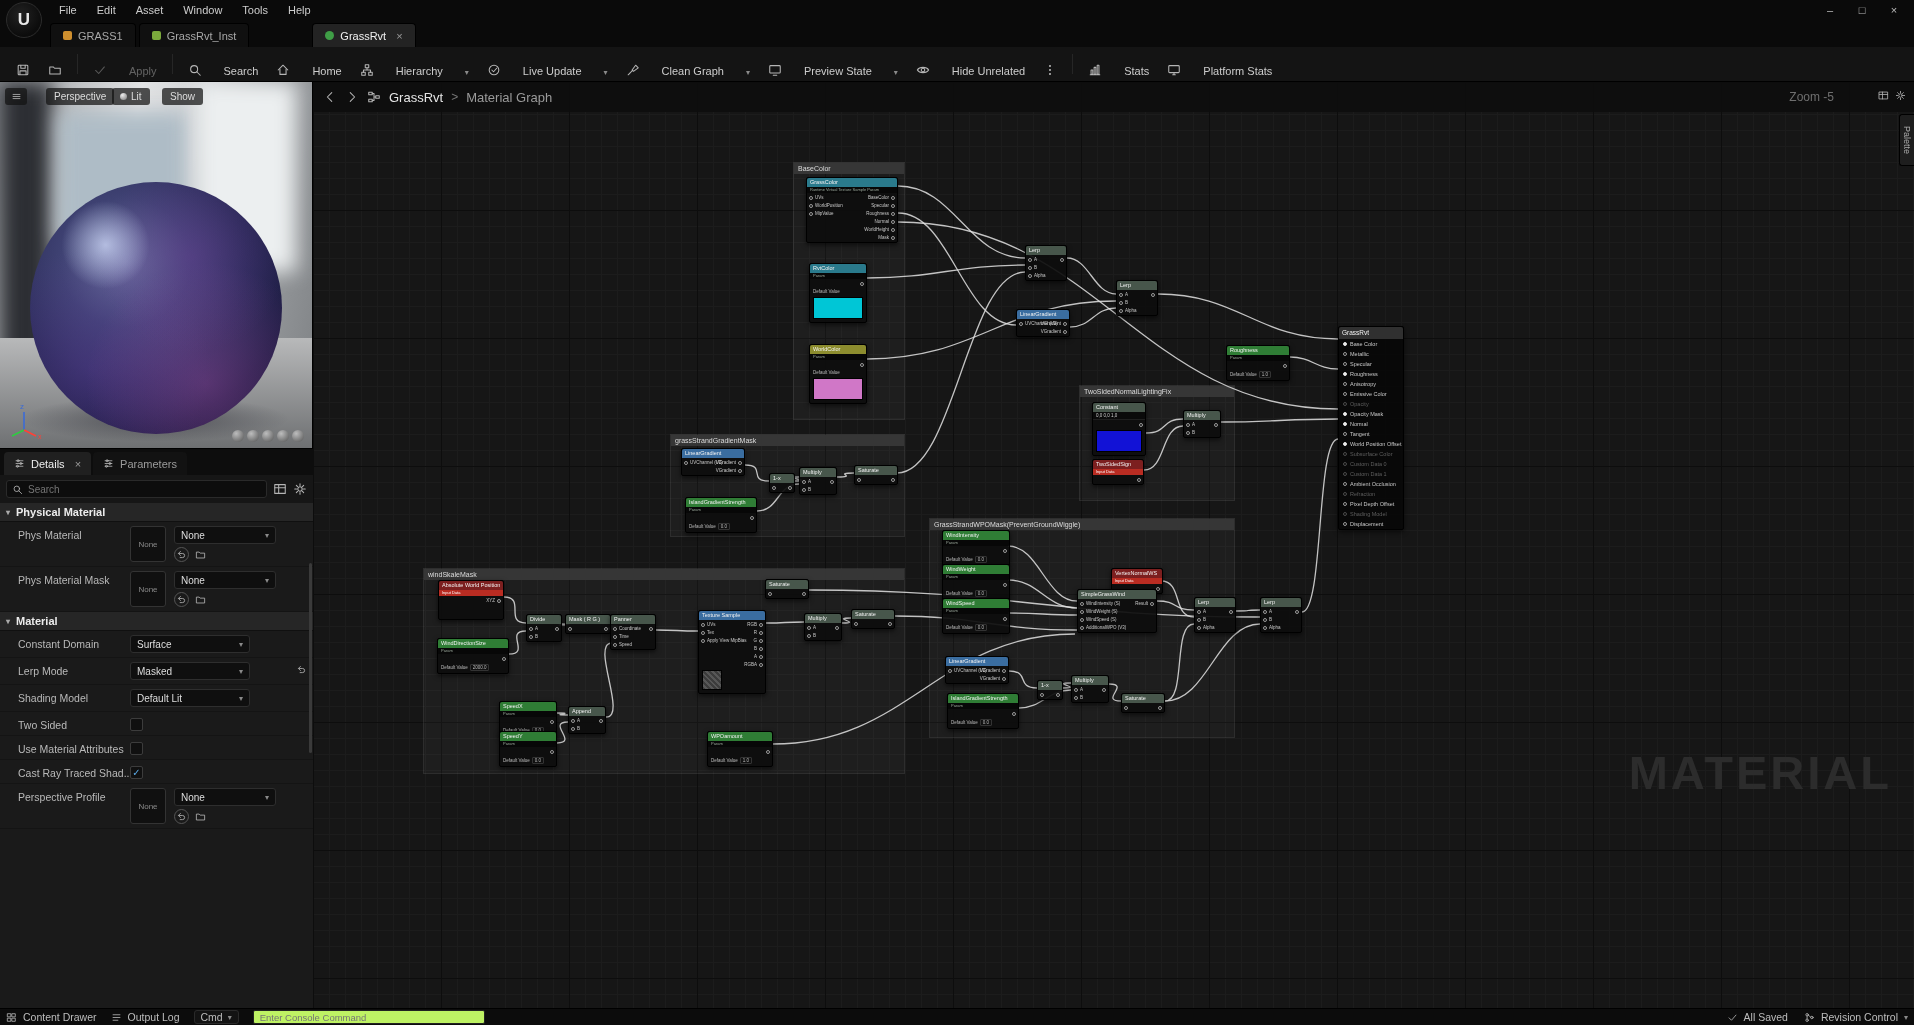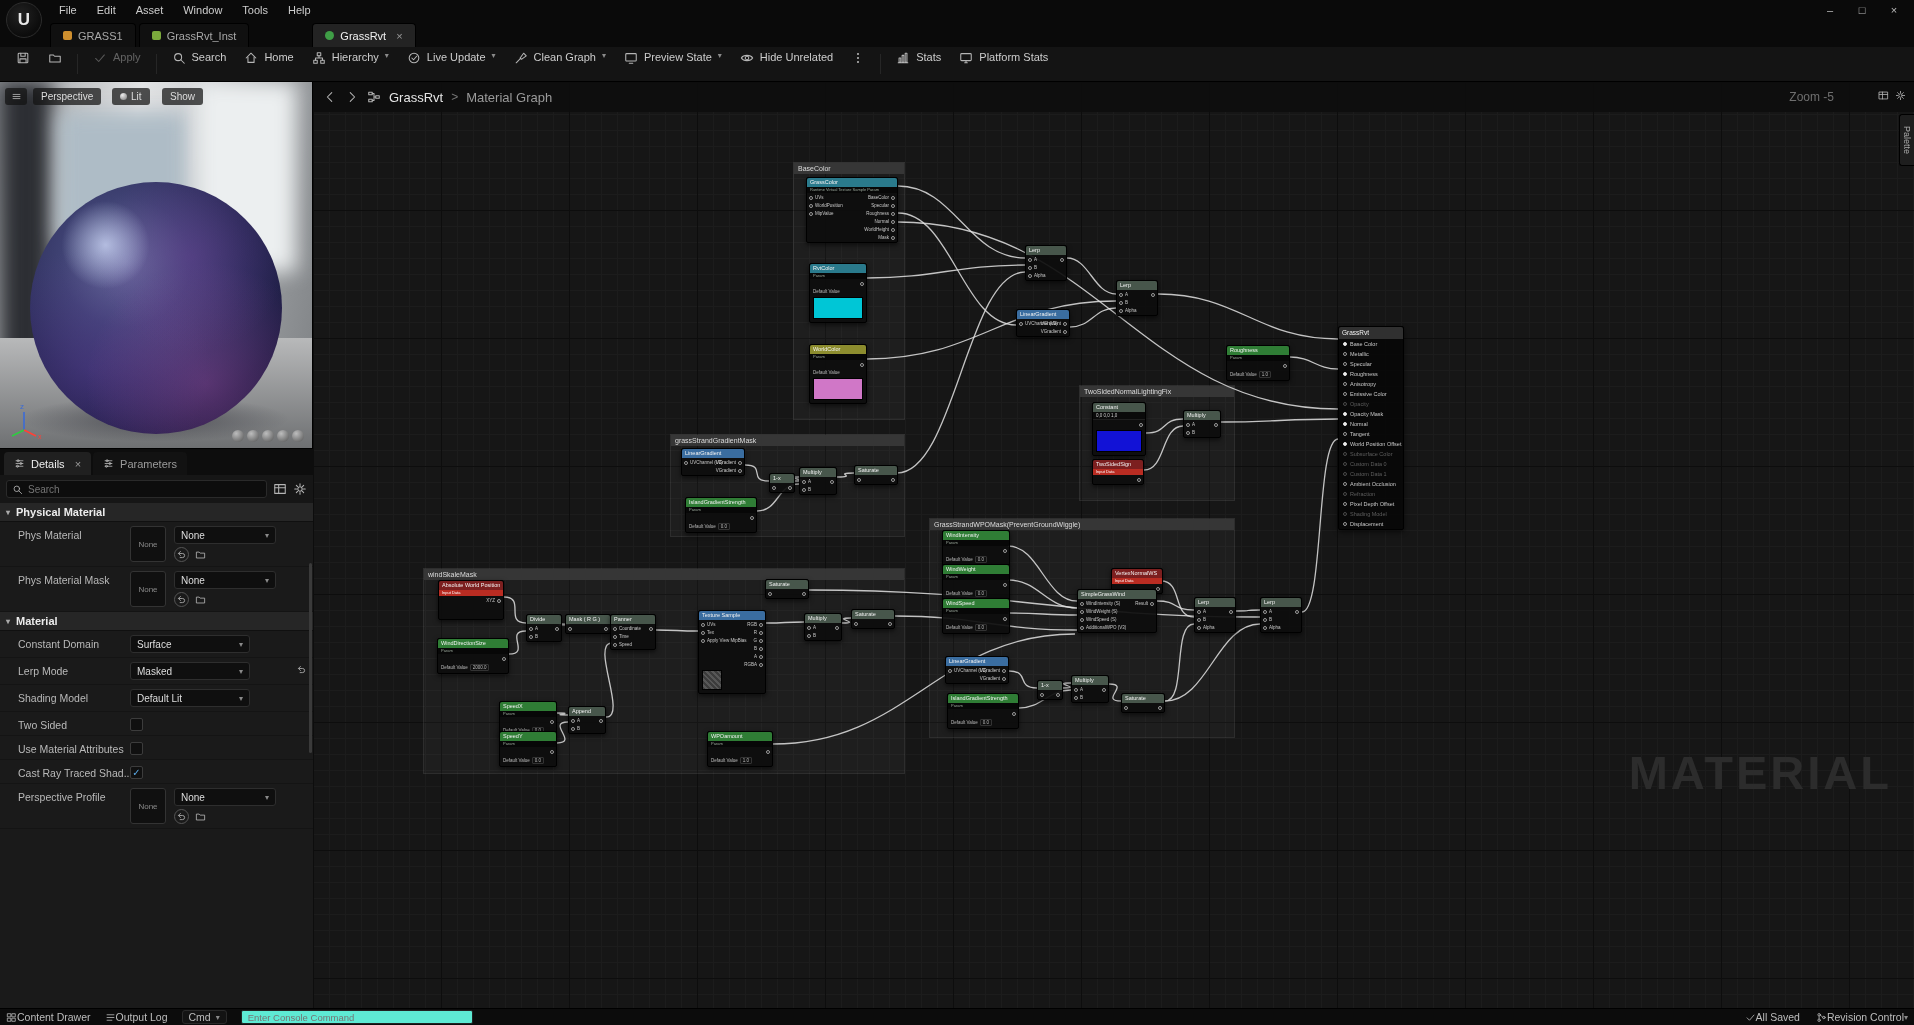--- a/index.html
+++ b/index.html
@@ -19,21 +19,21 @@
   .wctl span{width:28px;height:19px;display:flex;align-items:center;justify-content:center;font-size:11px;color:#bbb}
   
   .tabbar{position:absolute;left:0;top:20px;width:100%;height:27px;background:#0a0a0a;display:flex;align-items:flex-end}
   .tab{display:flex;align-items:center;gap:6px;height:24px;padding:0 12px;background:#101010;border:1px solid #000;border-bottom:none;border-radius:4px 4px 0 0;font-size:11px;color:#a8a8a8;margin-right:3px}
   .tab.active{background:#232323;color:#f0f0f0}
   .tab .ticon{width:9px;height:9px;border-radius:50%}
   .tab .ticon.sq{border-radius:2px}
   .tab .tclose{color:#9a9a9a;font-size:11px;margin-left:4px}
   
   .toolbar{position:absolute;left:0;top:47px;width:100%;height:35px;background:#141414;border-bottom:1px solid #000;display:flex;align-items:center;padding:0 8px;gap:2px}
-  .tbtn{display:flex;align-items:flex-start;gap:6px;height:26px;padding:0 8px;border-radius:3px;font-size:11px;color:#cdcdcd}
+  .tbtn{display:flex;align-items:flex-end;gap:22px;height:26px;padding:0 8px;border-radius:3px;font-size:11px;color:#cdcdcd}
   .tbtn .caret{font-size:8px;color:#8a8a8a}
   .tbtn.dis{opacity:.42}
   .tsep{width:1px;height:20px;background:#000;border-right:1px solid #262626;margin:0 5px}
   
   .viewport{position:absolute;left:0;top:82px;width:313px;height:366px;background:#888;overflow:hidden;border-right:1px solid #000}
   .vp-bg{position:absolute;inset:0;background:linear-gradient(100deg,#8d9094 0%,#c2c4c6 22%,#e2e3e4 38%,#cfd1d3 55%,#9b9ea1 75%,#7e8184 100%)}
   .vp-blob{position:absolute;filter:blur(10px)}
   .vp-ground{position:absolute;left:0;bottom:0;width:100%;height:110px;background:linear-gradient(#b8b9ba,#6e7072)}
   .vp-shadow{position:absolute;left:20px;bottom:6px;width:270px;height:46px;border-radius:50%;background:radial-gradient(ellipse at center,rgba(40,40,50,.55),transparent 70%)}
   .sphere{position:absolute;left:30px;top:100px;width:252px;height:252px;border-radius:50%;
@@ -110,23 +110,23 @@
   .defrow{display:flex;align-items:center;gap:2px;padding:1px 3px 2px;font-size:4.5px;color:#bbb;white-space:nowrap}
   .defval{background:#101010;border:1px solid #333;border-radius:1px;padding:0 2px;min-width:10px;text-align:right}
   .swatch{margin:1px 3px 3px;height:22px;border:1px solid #000}
   .thumb{width:20px;height:20px;margin:1px 3px 3px;border:1px solid #000;background:repeating-linear-gradient(45deg,#3c3c3c 0 2px,#575757 2px 4px)}
   .mpin{display:flex;gap:3px;height:10px;align-items:center;padding:0 4px;font-size:5.5px;white-space:nowrap}
   .mpin.st0{color:#5e5e5e}
   .mpin.st0 .pdot{border-color:#4c4c4c}
   .mpin.st2 .pdot{background:#e8e8e8;border-color:#e8e8e8}
   
   .statusbar{position:absolute;left:0;bottom:0;width:100%;height:17px;background:#0c0c0c;border-top:1px solid #000;display:flex;align-items:center;font-size:10.5px;color:#bdbdbd;padding:0 6px;gap:14px}
-  .sb-item{display:flex;align-items:center;}
+  .sb-item{display:flex;align-items:center;gap:6px}
   .sb-cmd{display:flex;align-items:center;gap:5px;background:#131313;border:1px solid #2a2a2a;border-radius:3px;height:14px;padding:0 6px}
-  .sb-console{width:232px;height:14px;background:#5eead4;border:1px solid #222;border-radius:2px;color:#777;font-size:9.5px;padding:0 6px;font-family:"Liberation Sans",sans-serif;outline:none}
+  .sb-console{width:232px;height:14px;background:#bef264;border:1px solid #222;border-radius:2px;color:#777;font-size:9.5px;padding:0 6px;font-family:"Liberation Sans",sans-serif;outline:none}
   .sb-right{margin-left:auto;display:flex;gap:16px;align-items:flex-end}
   .caret{font-size:8px;color:#8a8a8a}
 </style>
 </head>
 <body>
 
 <div class="root">
 
   <div class="titlebar">
     <div class="uelogo">U</div>
@@ -297,21 +297,21 @@
     <div class="vp-ground"></div>
     <div class="vp-shadow"></div>
     <div class="sphere"></div>
     <div class="vp-burger">
         <span class="ic sm">
           <svg viewBox="0 0 16 16">
             <path d="M3 5h10M3 8h10M3 11h10"></path>
           </svg>
         </span>
       </div>
-    <div class="vp-pill" style="left:33px">
+    <div class="vp-pill" style="left:46px">
         <span>Perspective</span>
       </div>
     <div class="vp-pill" style="left:112px">
         <span class="litdot"></span>
         <span>Lit</span>
       </div>
     <div class="vp-pill" style="left:162px">
         <span>Show</span>
       </div>
     <svg class="gizmo" viewBox="0 0 44 44">

